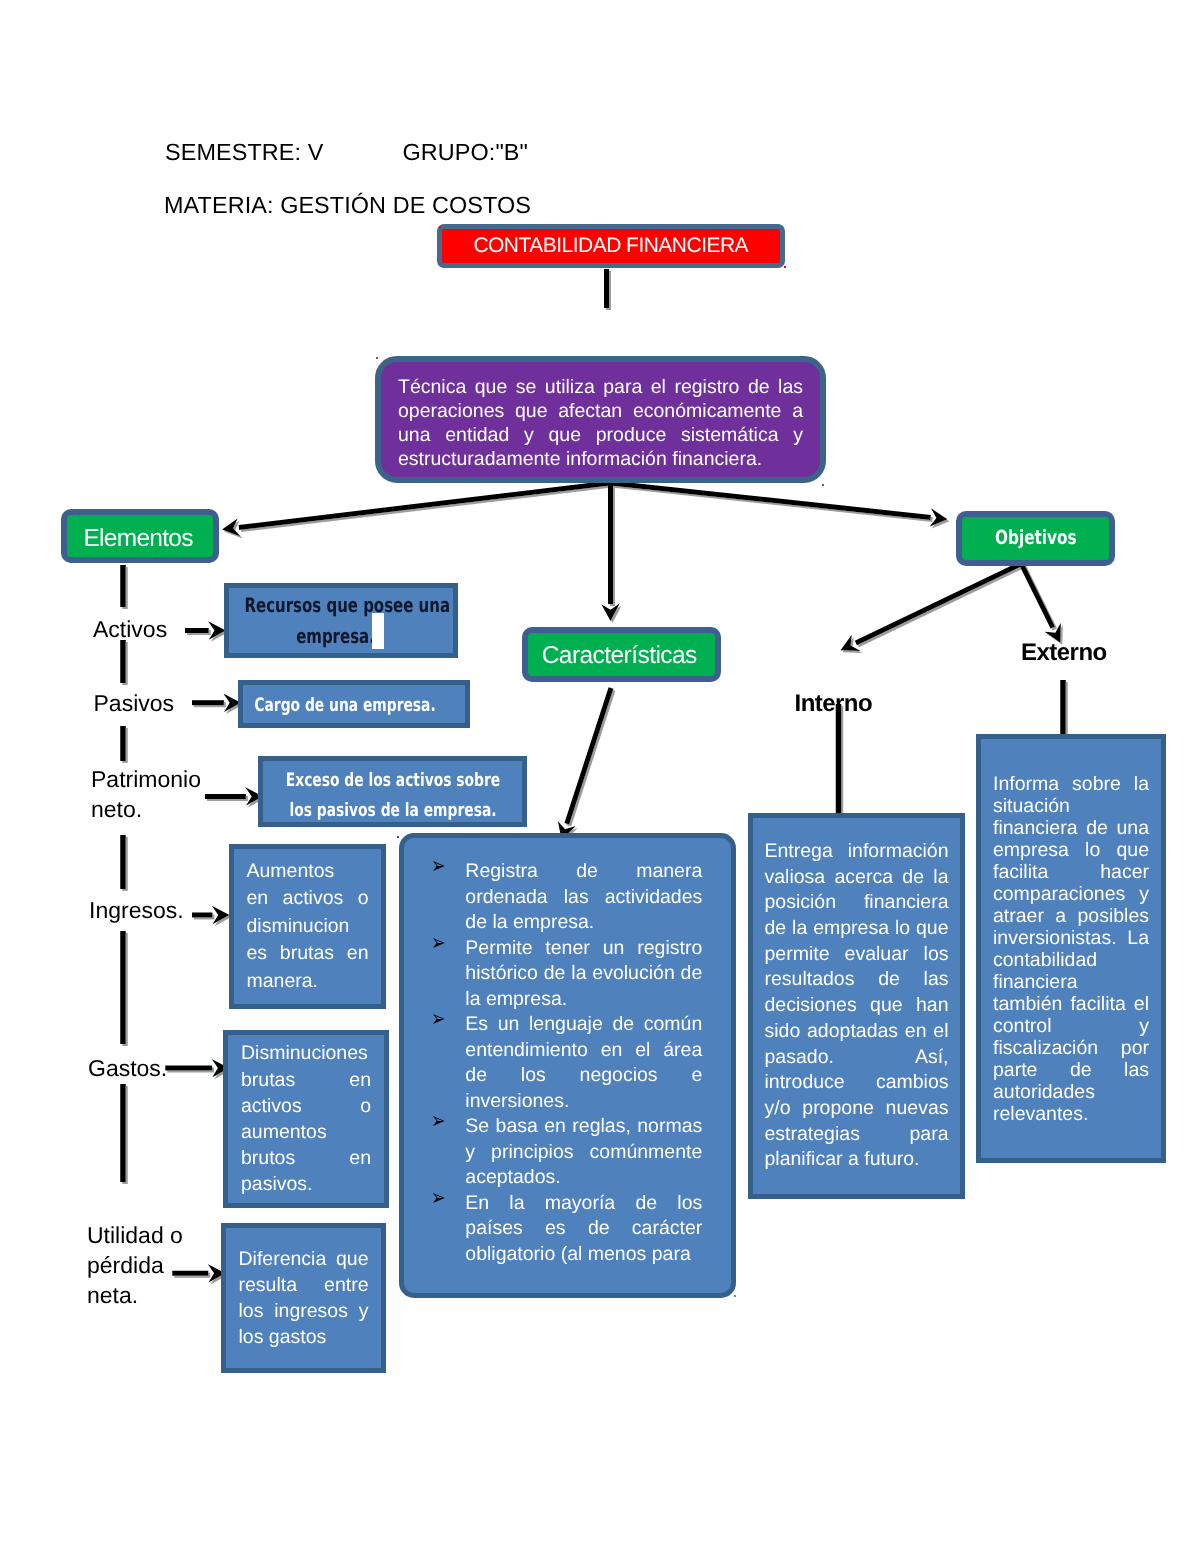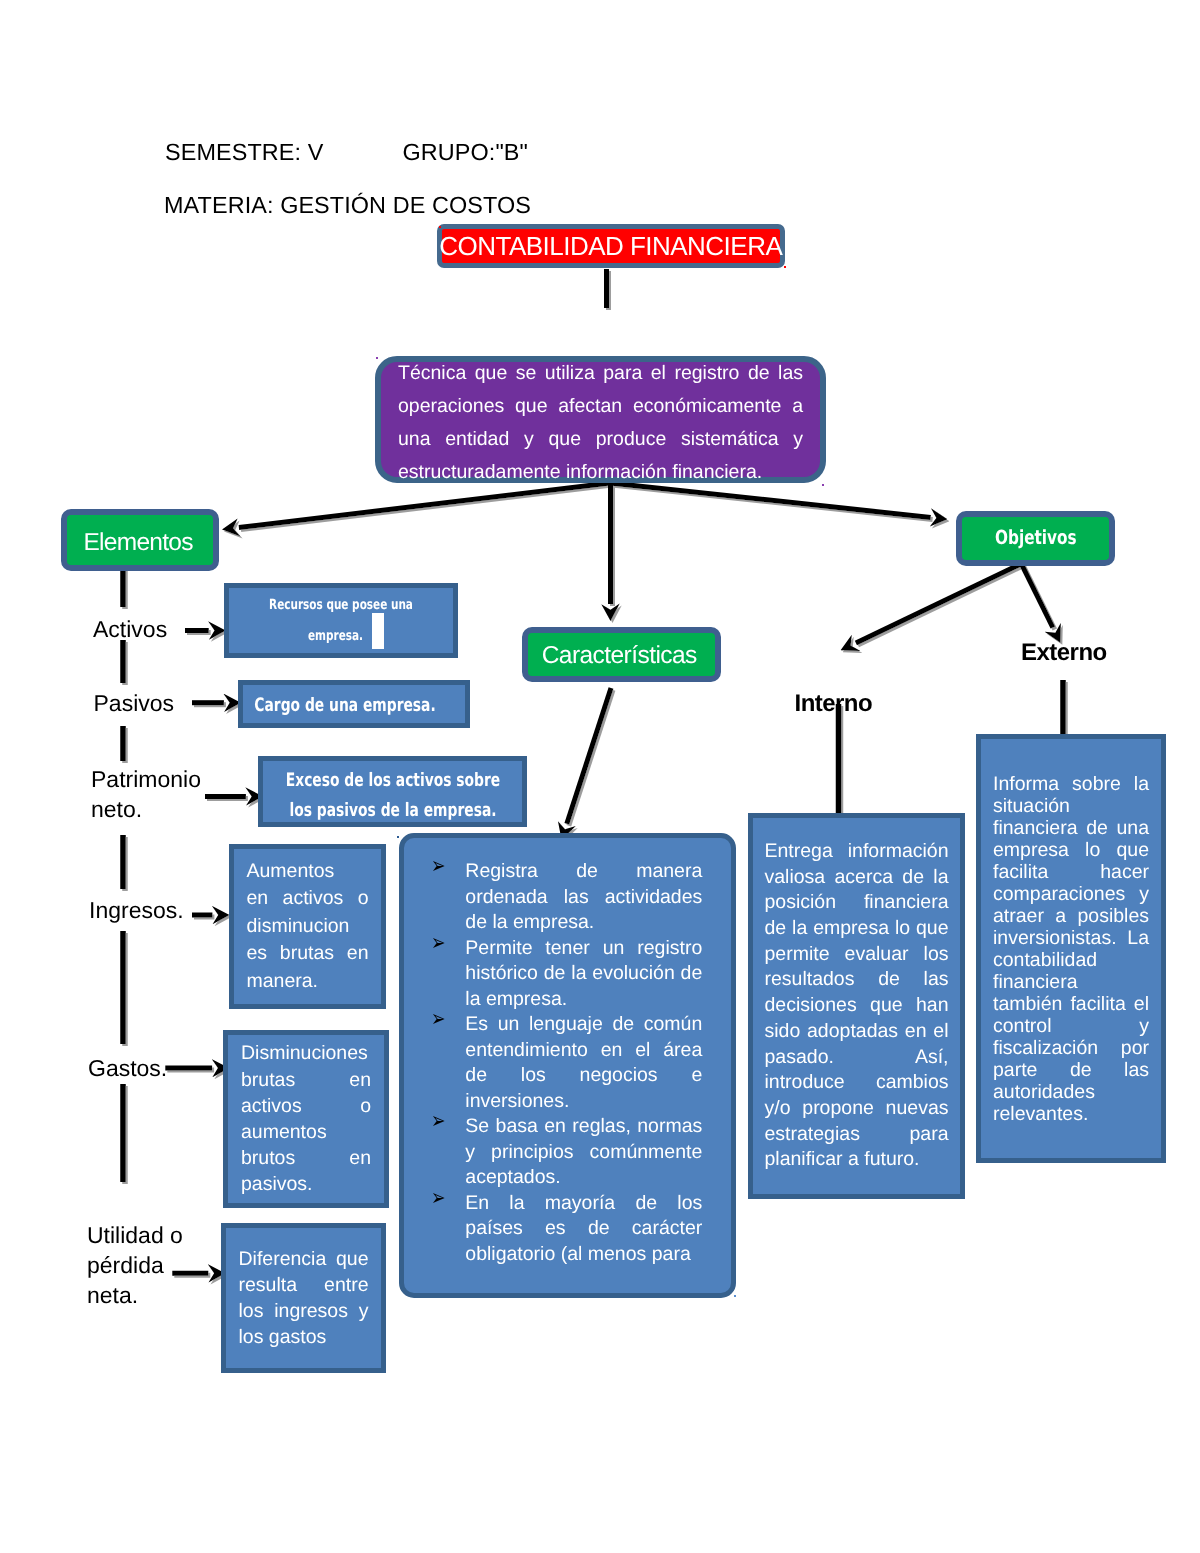--- a/index.html
+++ b/index.html
@@ -12,25 +12,25 @@
   .hdr{position:absolute;color:#000;font-size:23.4px;white-space:pre;letter-spacing:0.1px;transform:translateZ(0);}
 
   
   .shape{position:absolute;box-sizing:border-box;}
   .shape .inner{width:100%;height:100%;box-sizing:border-box;
          display:flex;align-items:center;justify-content:center;}
   .txt{transform:translateZ(0);}
 
   
   #title-box .inner{background:#FF0000;border:5.6px solid #456A8E;border-radius:7px;}
-  #title-box .txt{color:#fff;font-size:26px;letter-spacing:-0.52px;text-indent:-0.52px;white-space:nowrap;}
+  #title-box .txt{color:#fff;font-size:21px;letter-spacing:-0.52px;text-indent:-0.52px;white-space:nowrap;}
 
   
   #def-box .inner{background:#70309C;border:6px solid #3C6489;border-radius:22px;}
-  #def-box .txt{color:#fff;font-size:19.5px;line-height:33px;text-align:justify;
+  #def-box .txt{color:#fff;font-size:19.5px;line-height:24px;text-align:justify;
       width:405px;padding-top:6px;display:block;}
 
 
   
   .green .inner{background:#00AF50;border:6px solid #3F5F8F;border-radius:10px;}
   .green .txt{color:#fff;white-space:nowrap;}
 
   
   .blue .inner{background:#4F81BD;border:5px solid #36608C;}
   .blue .txt{color:#fff;text-align:justify;display:block;}
@@ -120,21 +120,21 @@
         <span class="txt">CONTABILIDAD FINANCIERA</span>
       </div>
   </div>
 
   <div class="shape" id="def-box" style="left:375px;top:356px;width:451px;height:127px">
     <div class="inner">
         <span class="txt">Técnica que se utiliza para el registro de las operaciones que afectan económicamente a una entidad y que produce sistemática y estructuradamente información financiera.</span>
       </div>
   </div>
 
-  <div class="shape green" id="box-elementos" style="left:61px;top:509px;width:158px;height:62px">
+  <div class="shape green" id="box-elementos" style="left:61px;top:509px;width:158px;height:54px">
     <div class="inner">
         <span class="txt" style="font-size:24.5px;letter-spacing:-0.72px;text-indent:-0.72px;position:relative;top:2.5px;left:-1.5px">Elementos</span>
       </div>
   </div>
 
   <div class="shape green" id="box-caracteristicas" style="left:522px;top:627px;width:199px;height:55px">
     <div class="inner">
         <span class="txt" style="font-size:24.5px;letter-spacing:-0.56px;text-indent:-0.56px;position:relative;top:1.5px;left:-2px">Características</span>
       </div>
   </div>
@@ -147,21 +147,21 @@
 
   <div class="label" style="left:93px;top:614px;width:130px">Activos</div>
   <div class="label" style="left:93.5px;top:688px;width:130px">Pasivos</div>
   <div class="label" style="left:91px;top:764px;width:118px">Patrimonio neto.</div>
   <div class="label" style="left:89px;top:895px;width:130px">Ingresos.</div>
   <div class="label" style="left:88px;top:1053px;width:130px">Gastos.</div>
   <div class="label" style="left:87px;top:1220px;width:112px">Utilidad o pérdida neta.</div>
 
   <div class="shape blue" style="left:224px;top:583px;width:234px;height:75px">
     <div class="inner">
-        <div class="txt cond" style="width:232px;font-size:14px;line-height:31px;color:#ffffff;padding-top:0">
+        <div class="txt cond" style="width:232px;font-size:20px;line-height:31px;color:#0f172a;padding-top:0">
       <span>Recursos que posee una</span>
       <span style="margin-right:11px">empresa.</span>
     </div>
       </div>
   </div>
   <div class="cursor-artifact" style="position:absolute;left:372px;top:613px;width:12px;height:36px;background:#fff;z-index:3"></div>
 
   <div class="shape blue" style="left:258px;top:756px;width:269px;height:71px">
     <div class="inner">
         <div class="txt cond" style="width:258px;font-size:18.5px;line-height:30px;padding-top:8px">

